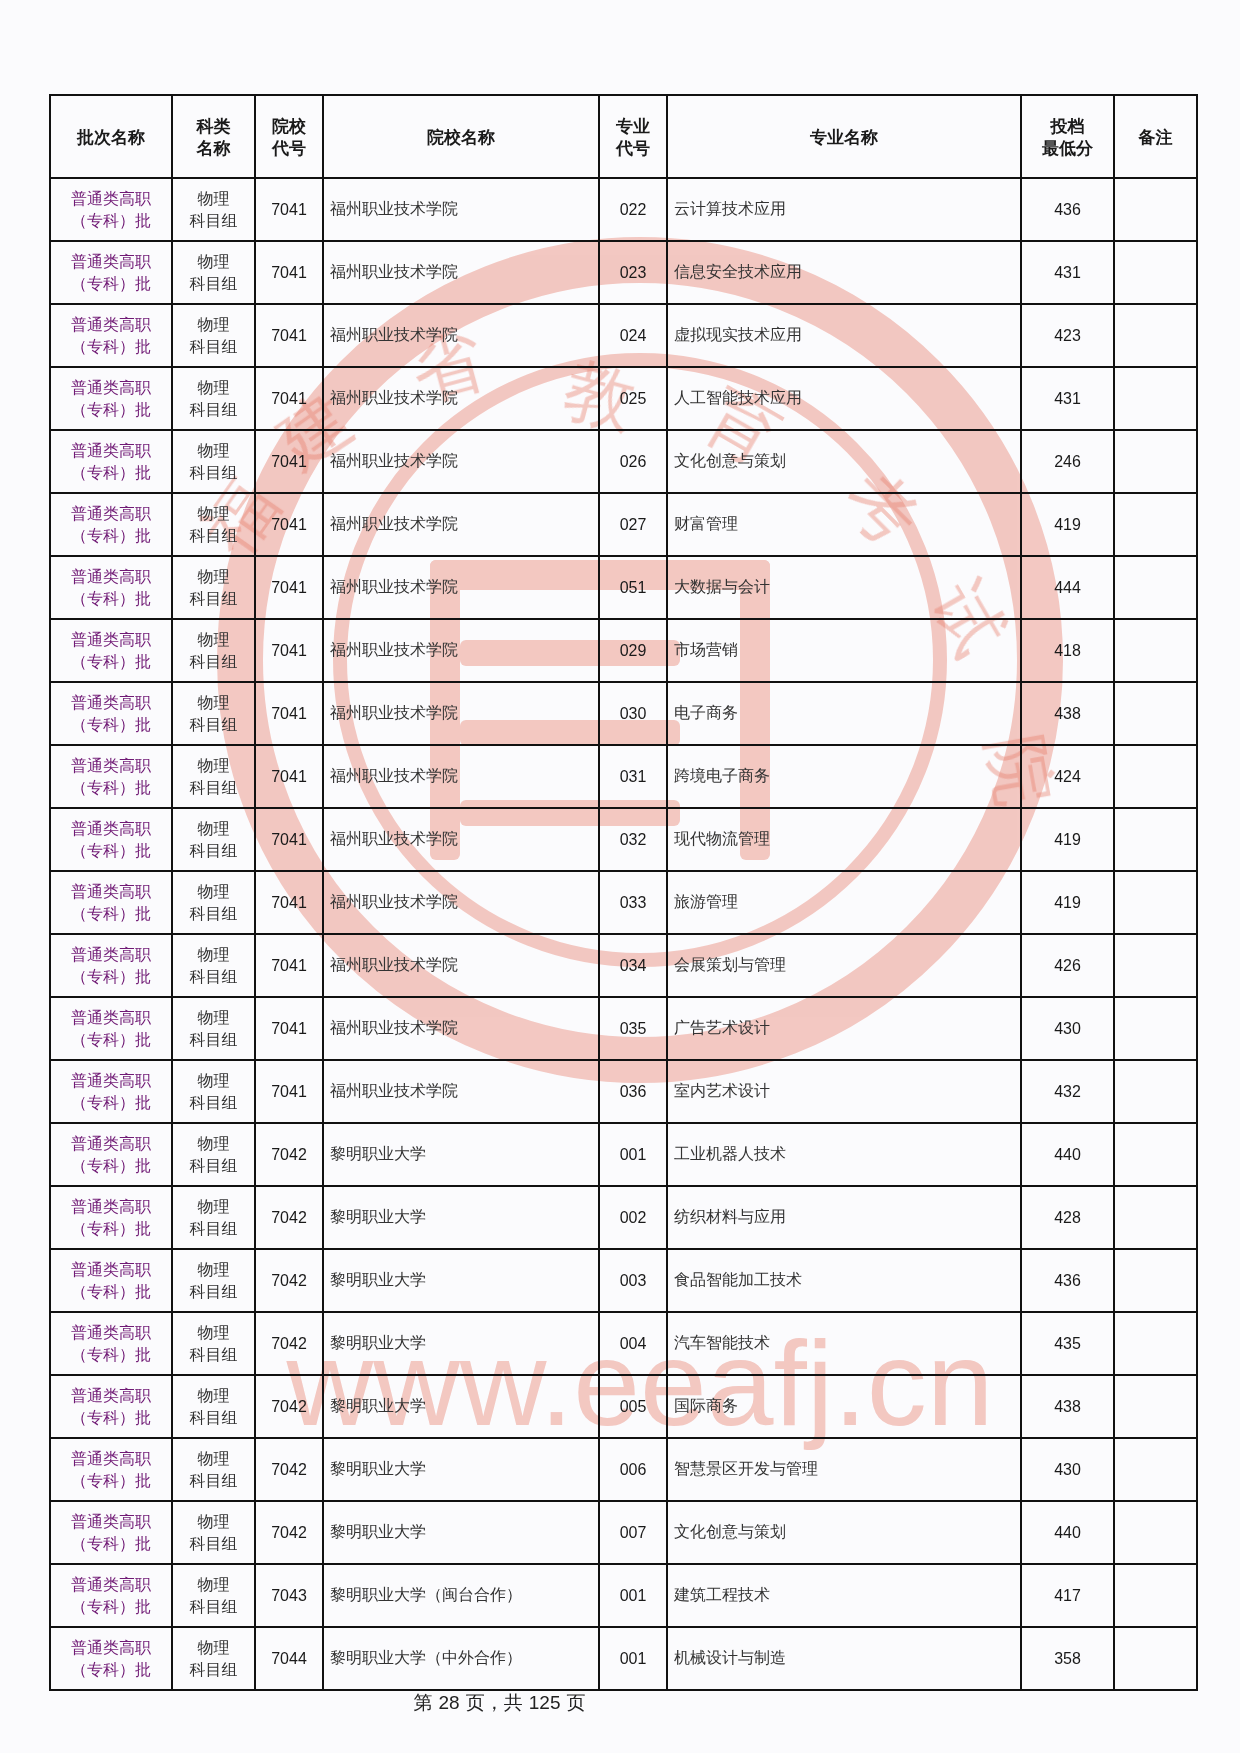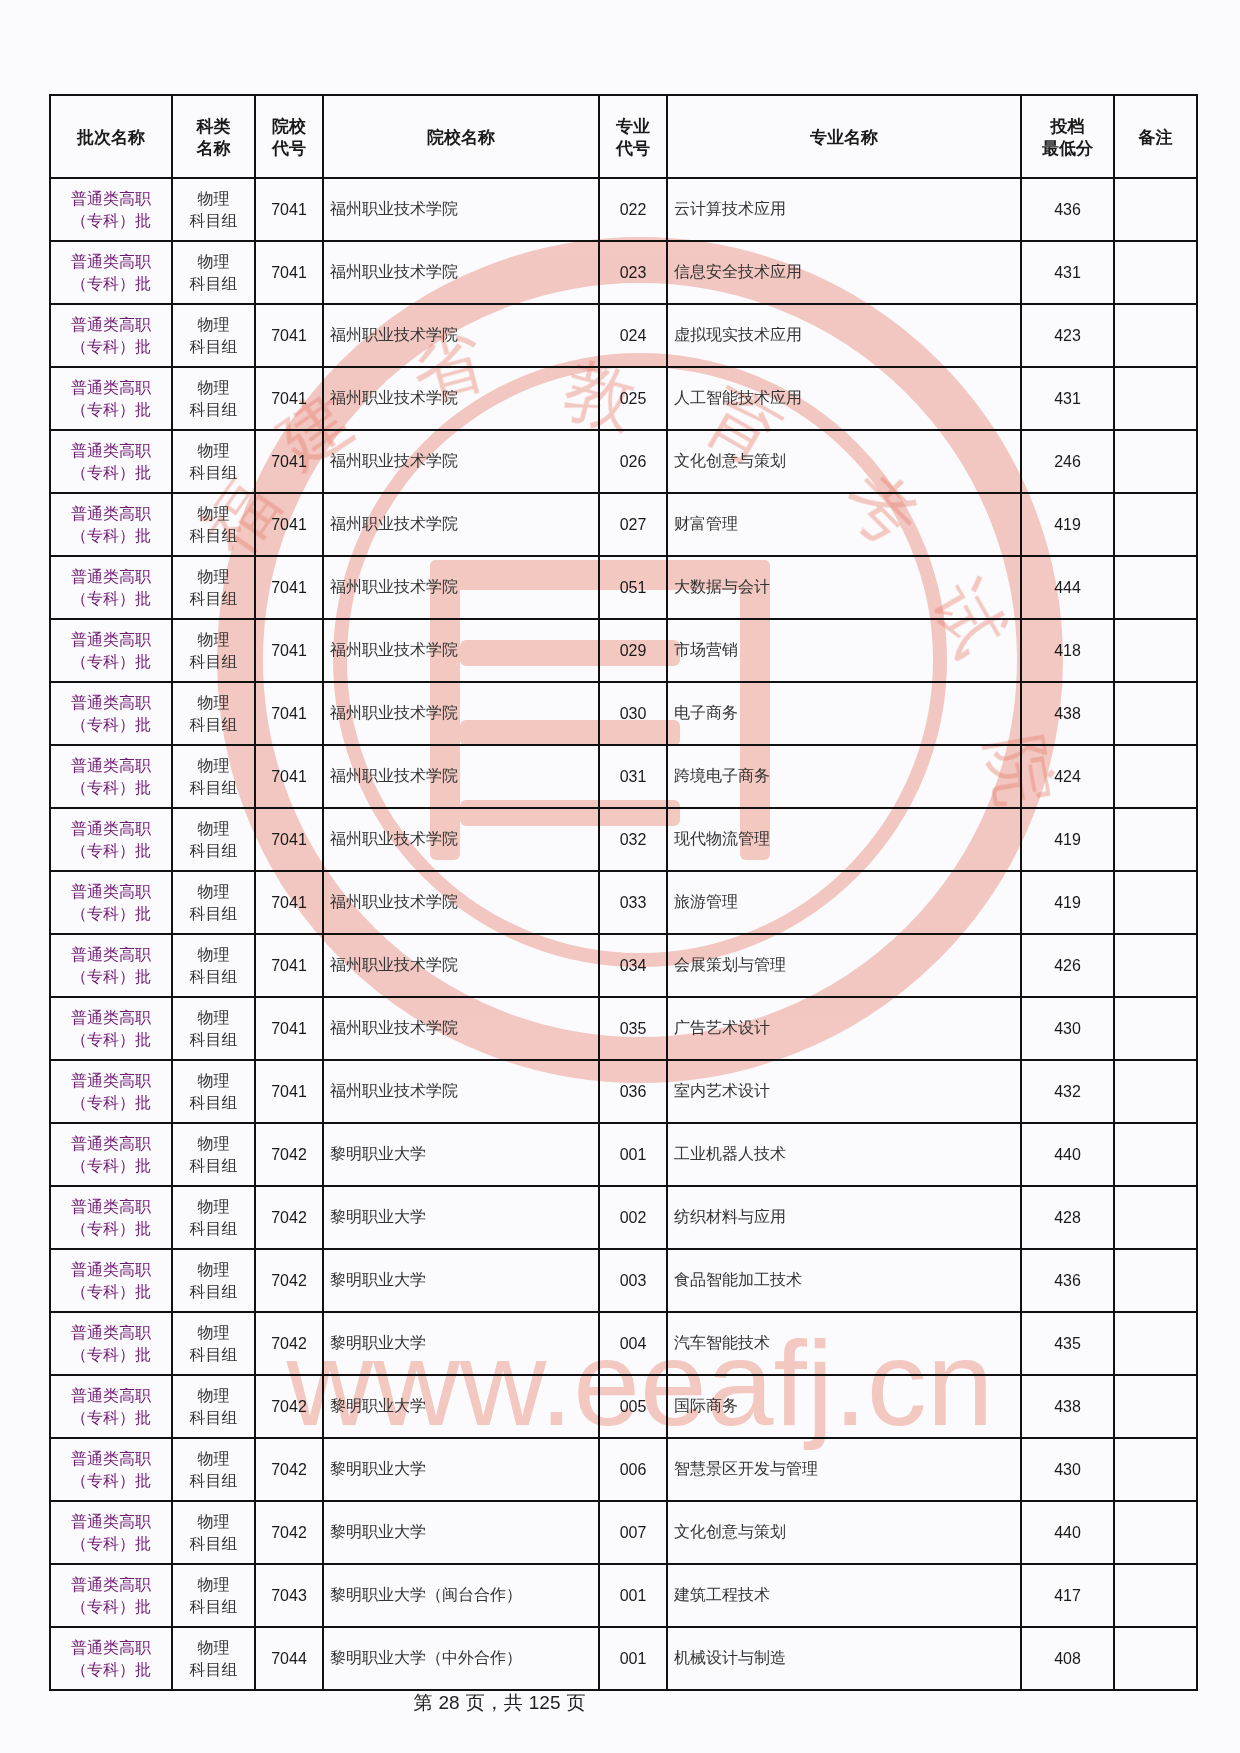--- a/index.html
+++ b/index.html
@@ -499,21 +499,21 @@
           <span class="row-line">（专科）批</span>
         </td>
     <td class="c-cat">
           <span class="row-line">物理</span>
           <span class="row-line">科目组</span>
         </td>
     <td class="c-code">7044</td>
     <td class="c-school">黎明职业大学（中外合作）</td>
     <td class="c-mcode">001</td>
     <td class="c-major">机械设计与制造</td>
-    <td class="c-score">408</td>
+    <td class="c-score">358</td>
     <td class="c-note"></td>
   </tr>
 </tbody>
 </table>
 
 <div class="footer">
   <span>第</span>
   <span class="num">28</span>
   <span>页，共</span>
   <span class="num">125</span>

